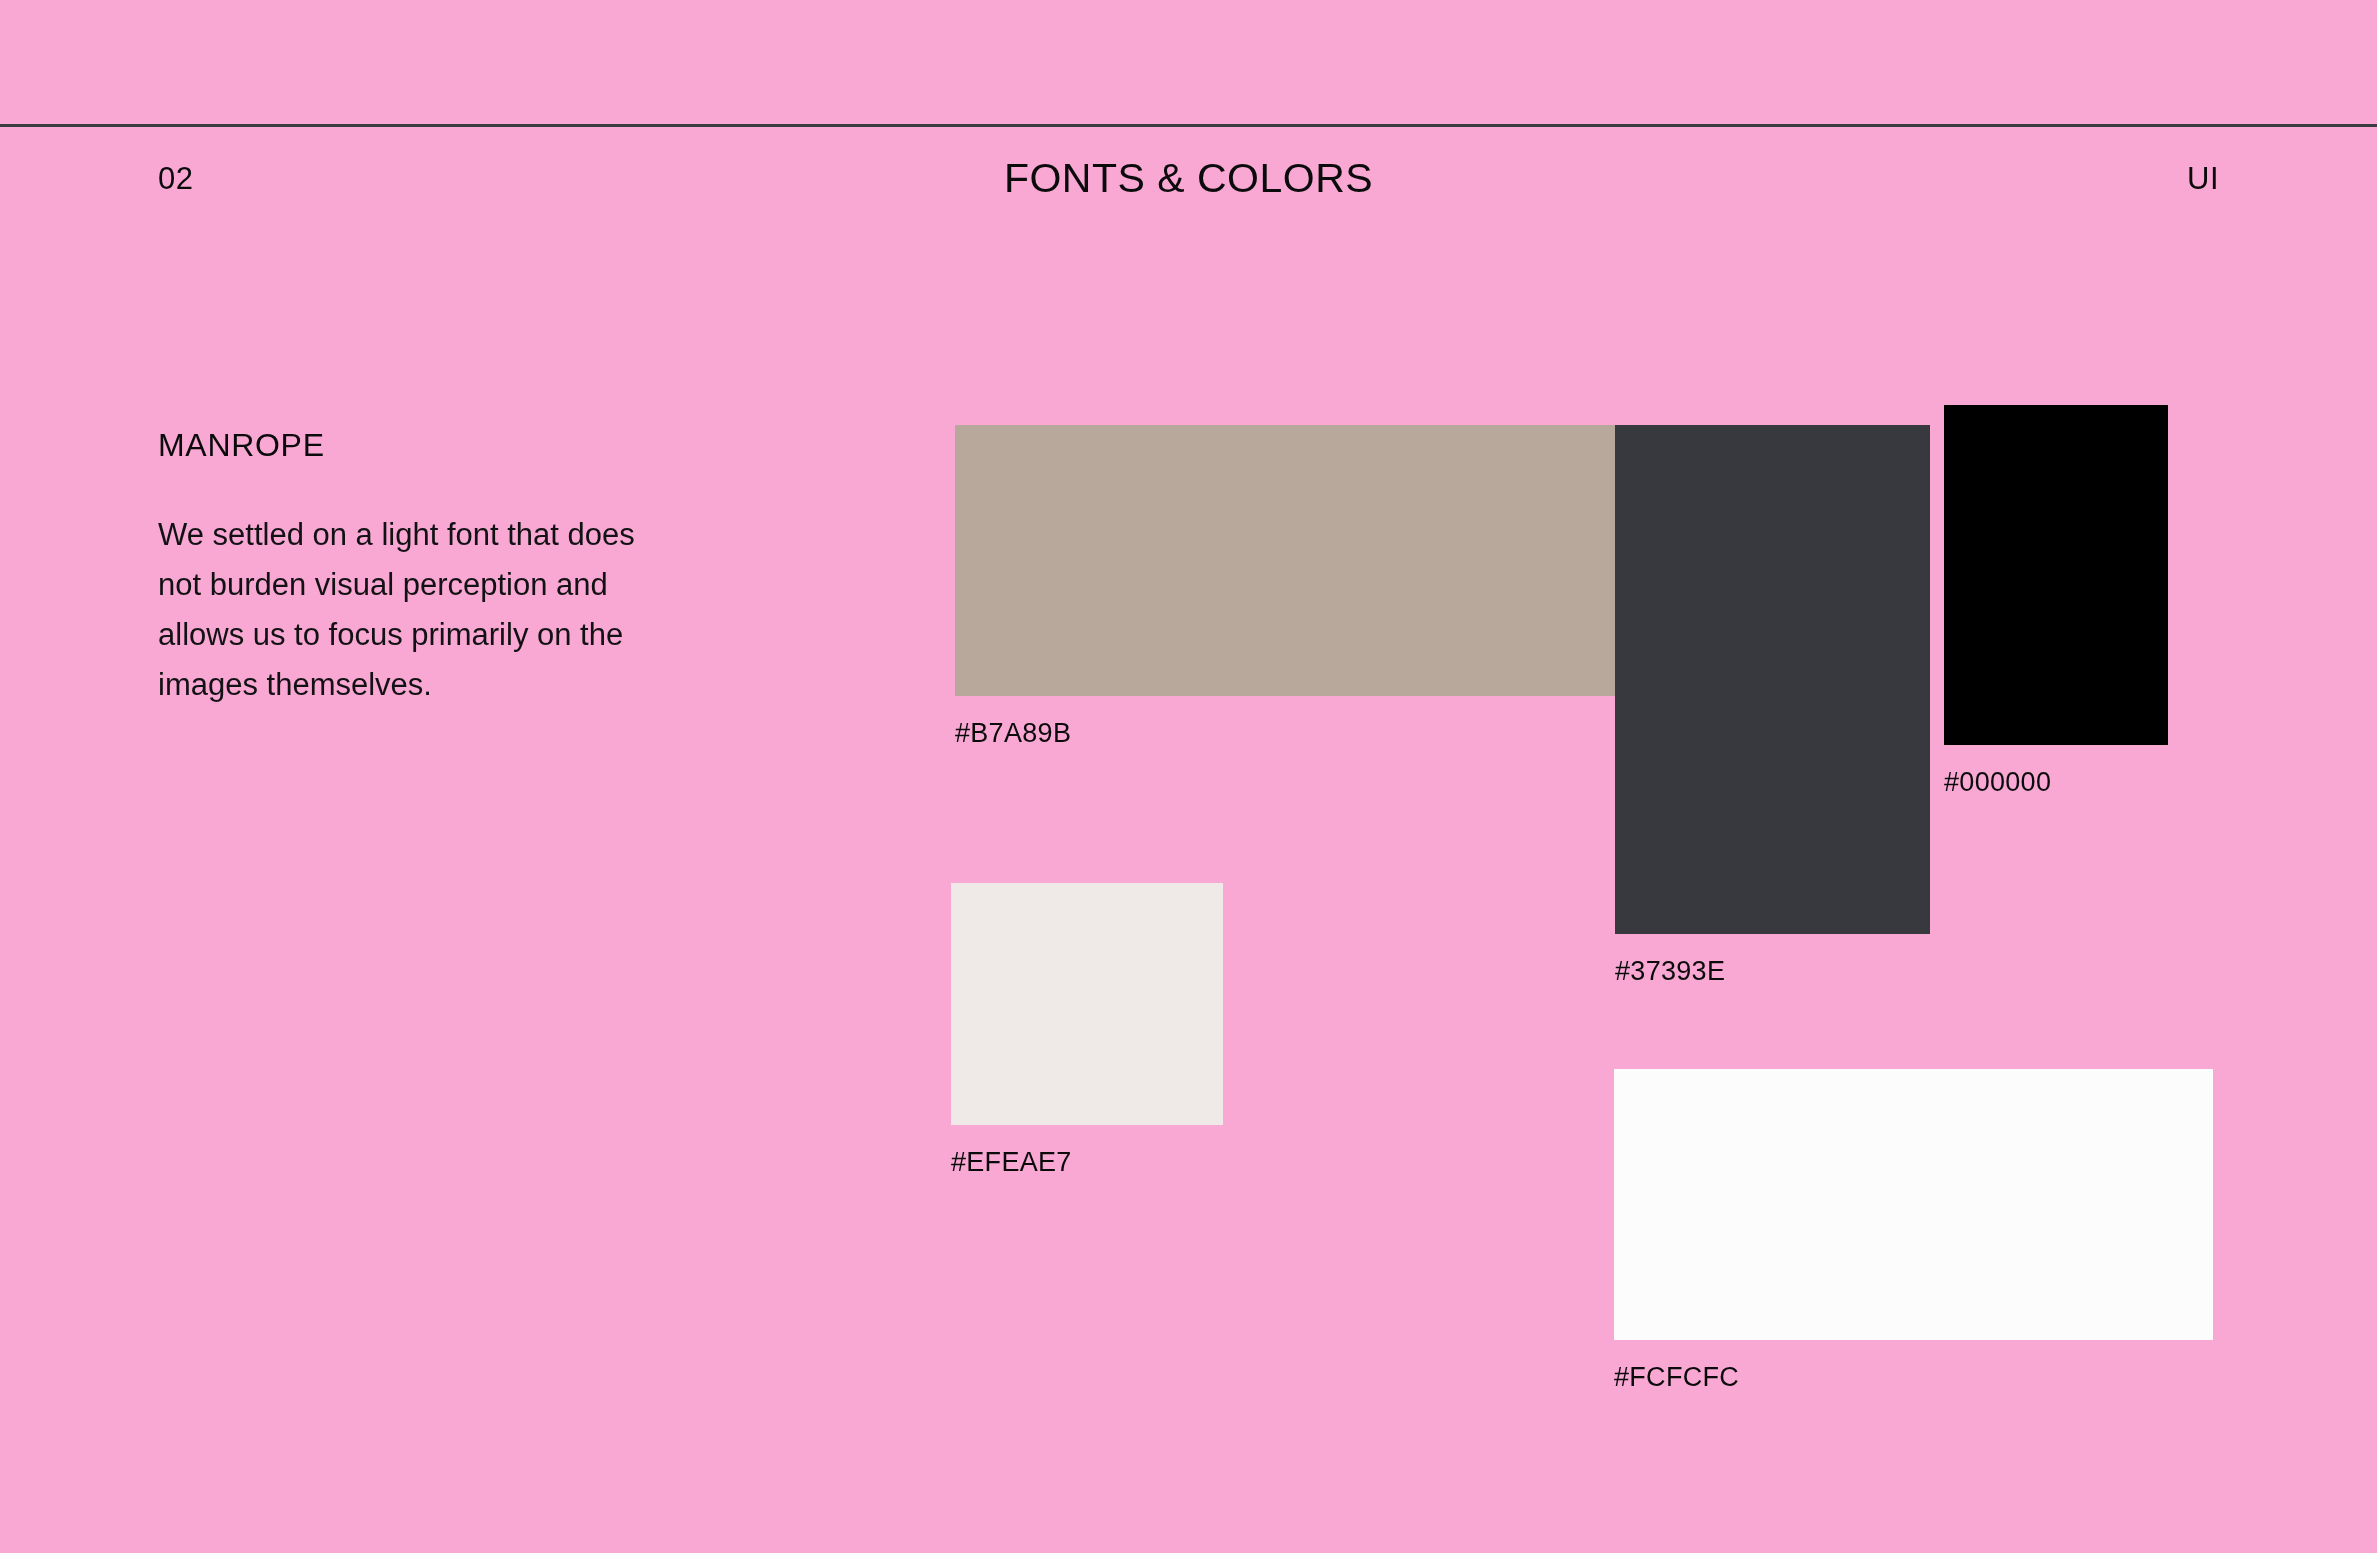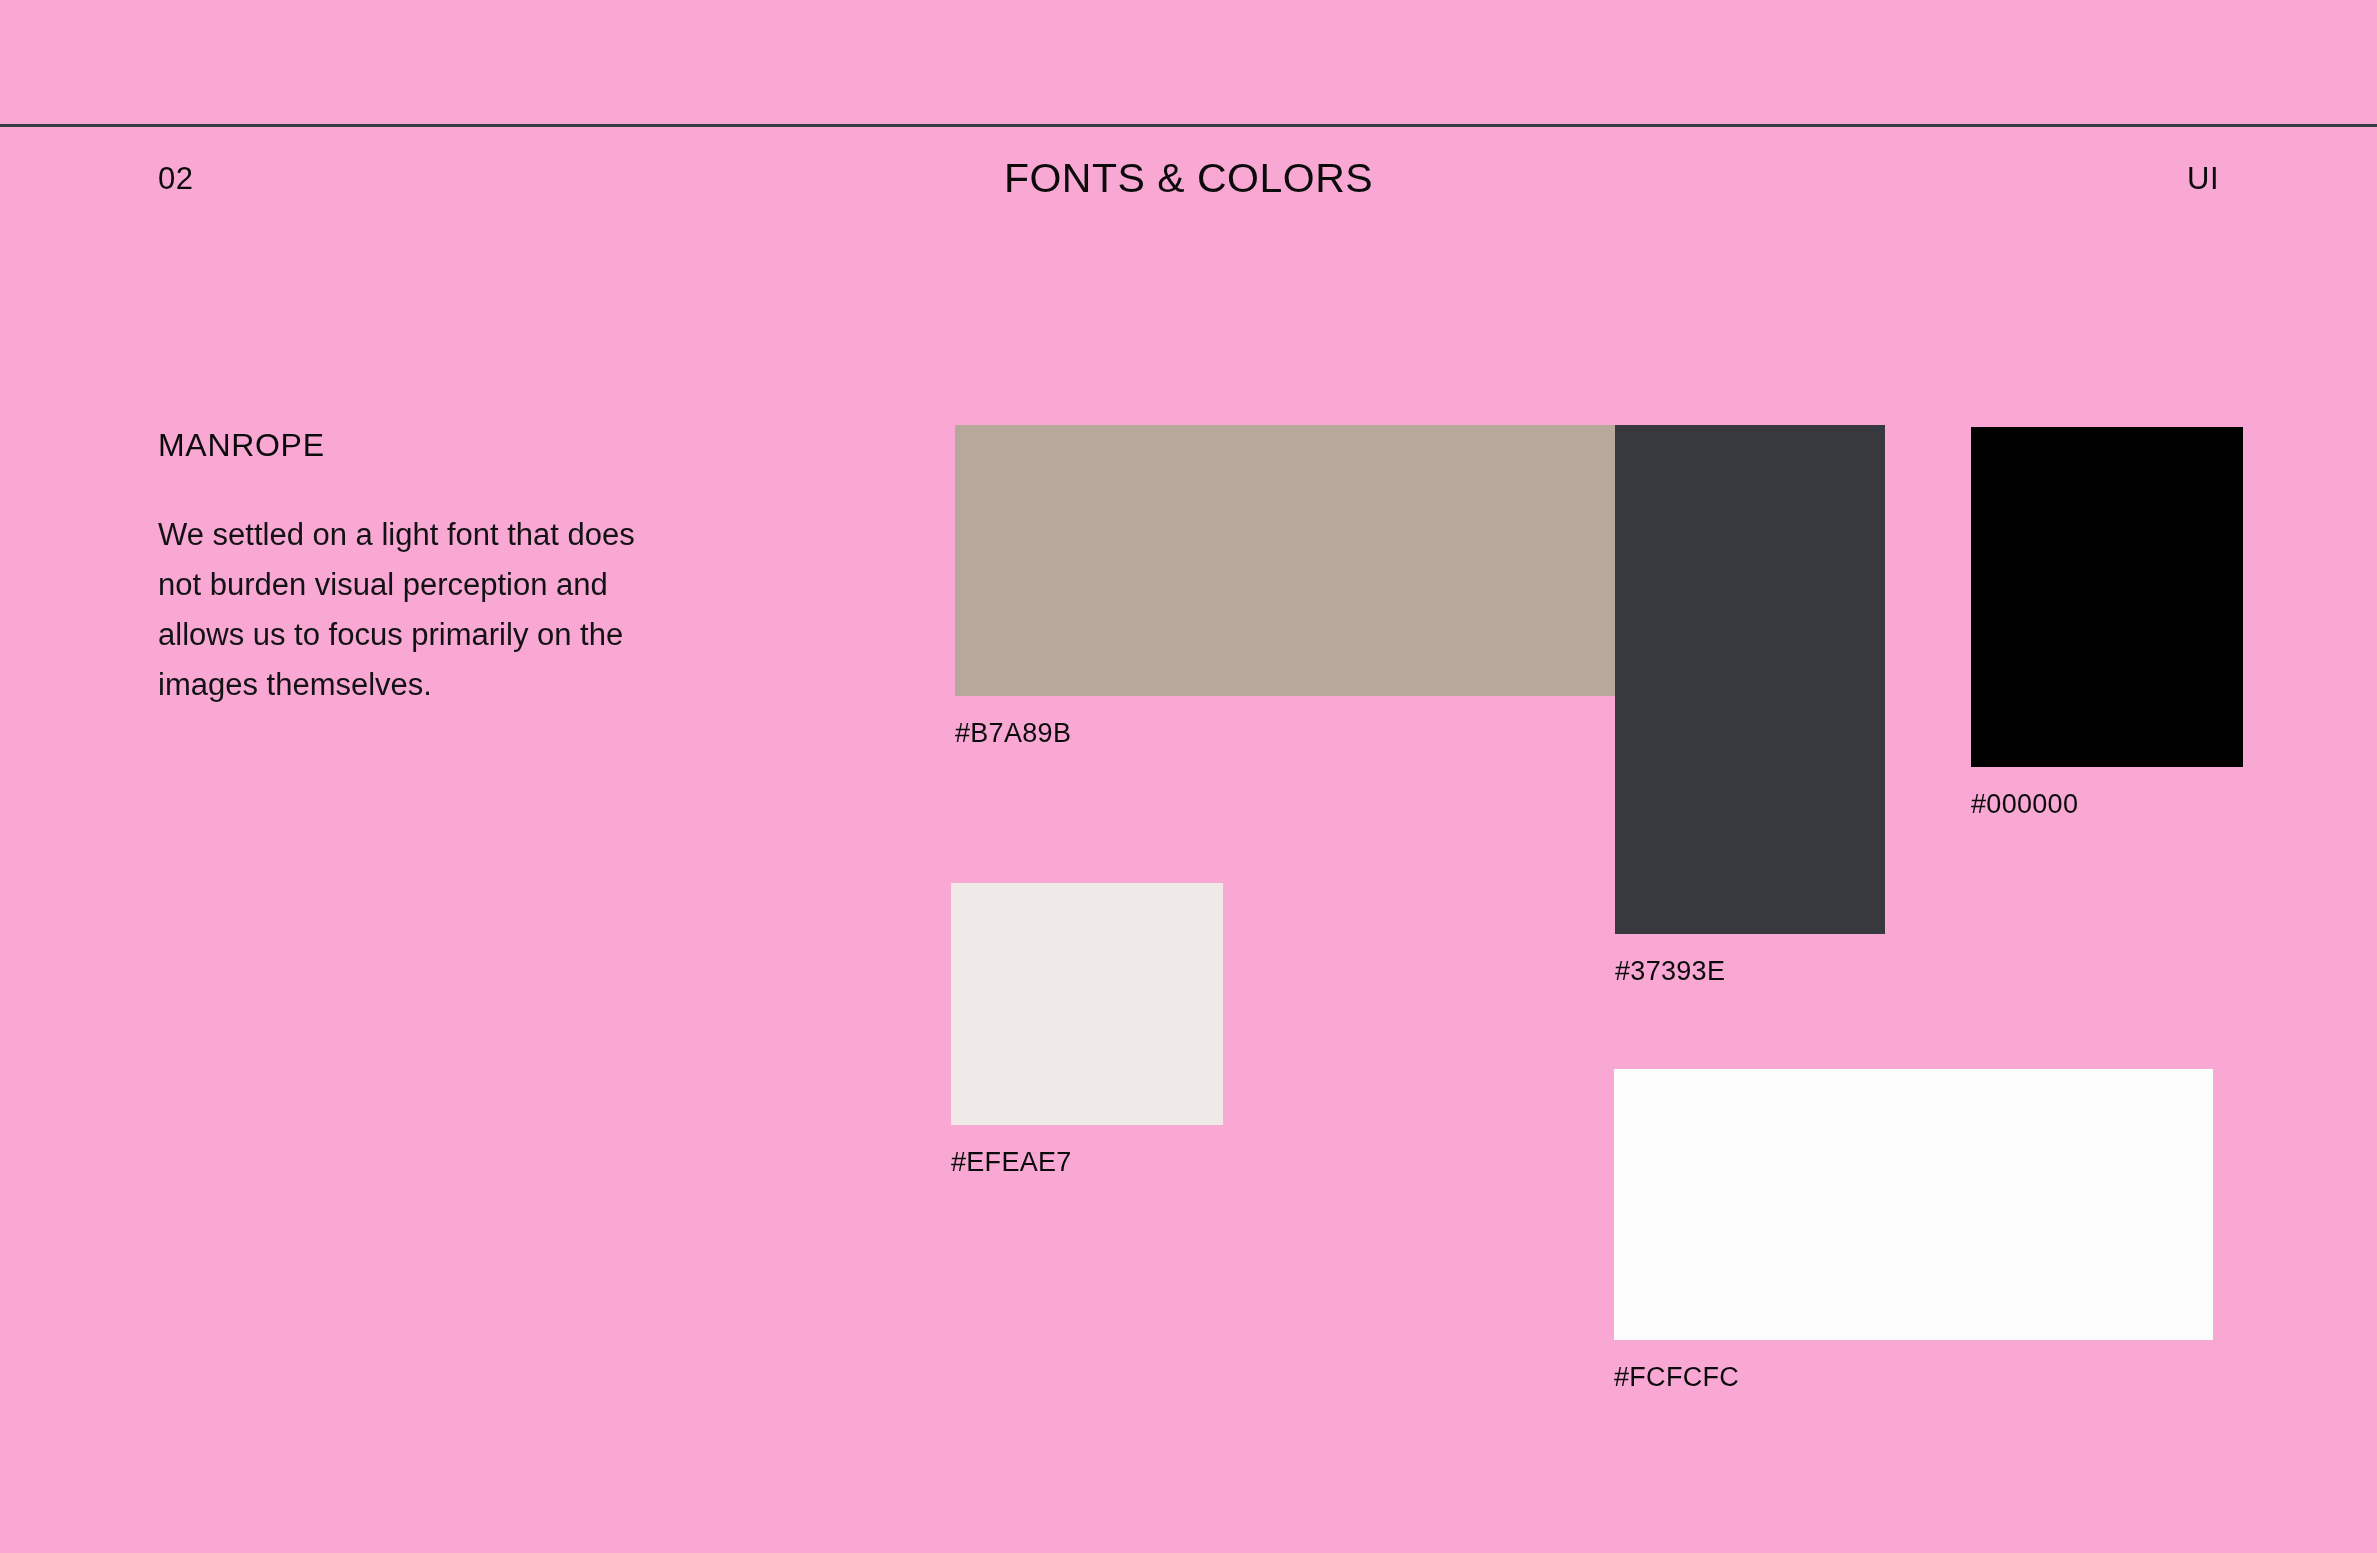--- a/index.html
+++ b/index.html
@@ -116,22 +116,22 @@
     font-size: 27px;
     font-weight: 400;
     letter-spacing: 0.3px;
     color: #0b0b0c;
     white-space: nowrap;
     line-height: 1;
   }
 
   #sw-0 { left: 955px; top: 425px;  width: 695px; height: 271px; }
   #sw-1 { left: 951px; top: 883px; width: 272px; height: 242px; }
-  #sw-2 { left: 1615px; top: 425px;  width: 270px; height: 509px; }
-  #sw-3 { left: 1944px; top: 427px;  width: 272px; height: 340px; margin-left: 27px; }
+  #sw-2 { left: 1615px; top: 425px;  width: 315px; height: 509px; }
+  #sw-3 { left: 1944px; top: 405px;  width: 224px; height: 340px; }
   #sw-4 { left: 1614px; top: 1069px; width: 599px; height: 271px; }
 </style>
 </head>
 <body style="background: rgb(107, 108, 110);">
 
 <div class="slide" style="background: #f9a8d4;">
 
   <div class="top-rule" style="background: rgb(59, 60, 63);"></div>
 
   <div class="header">

